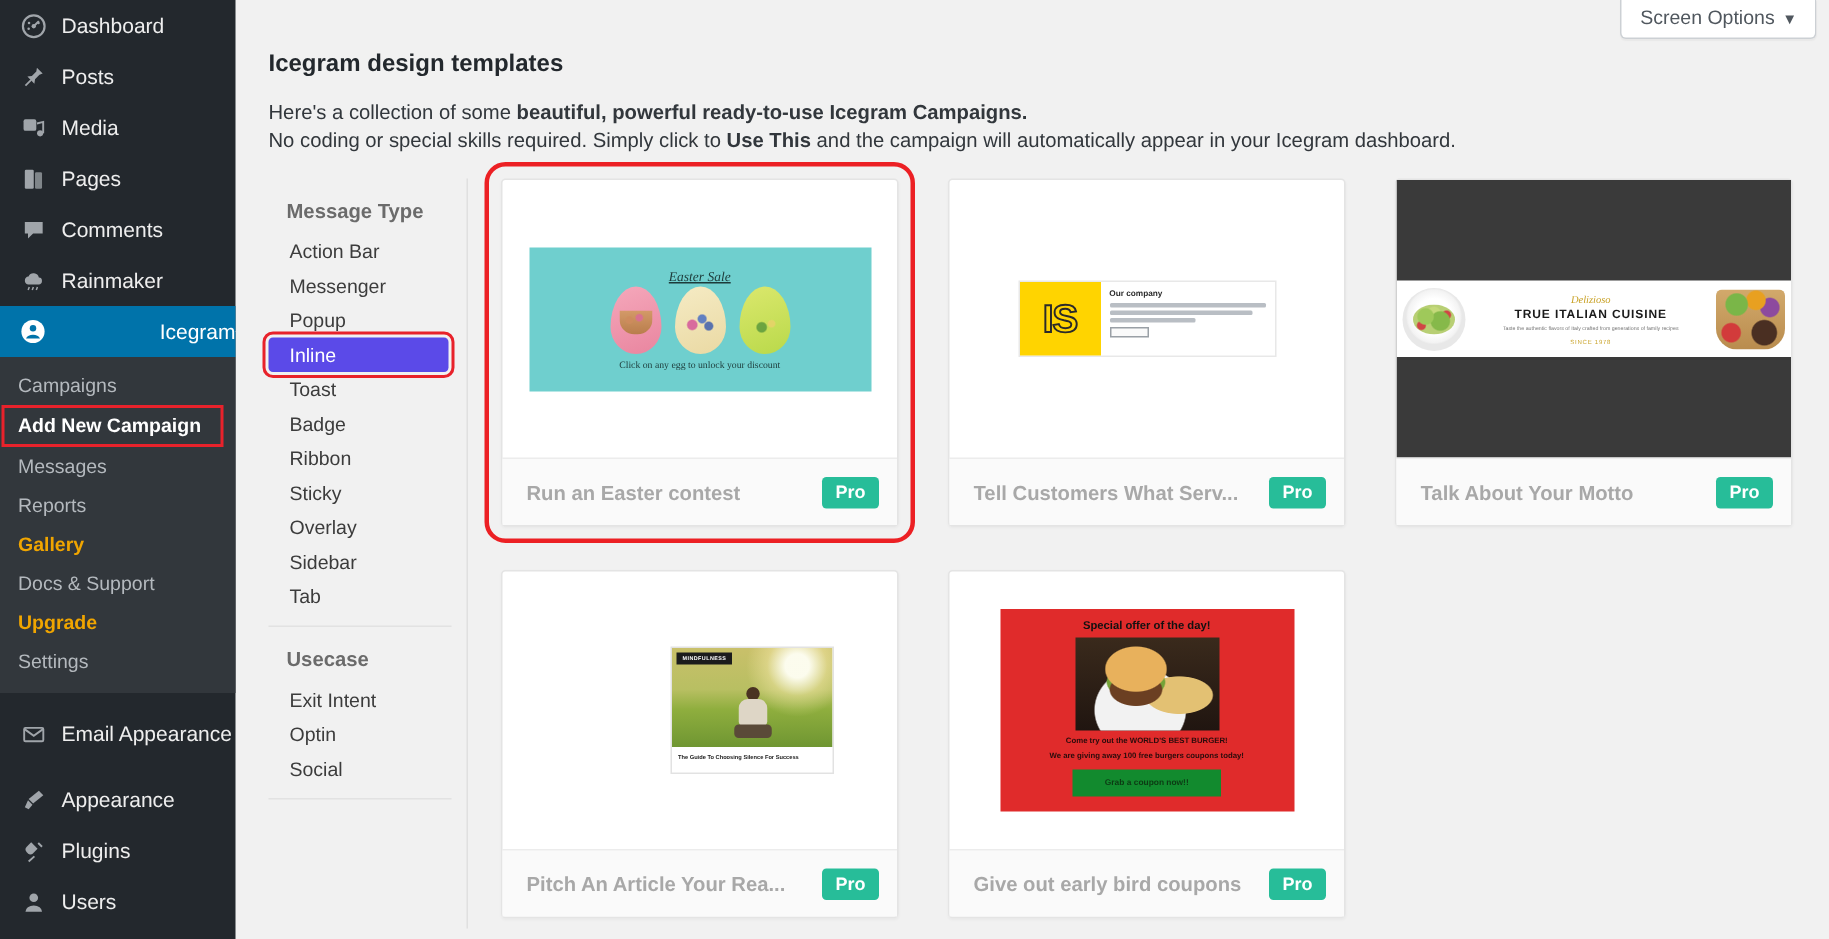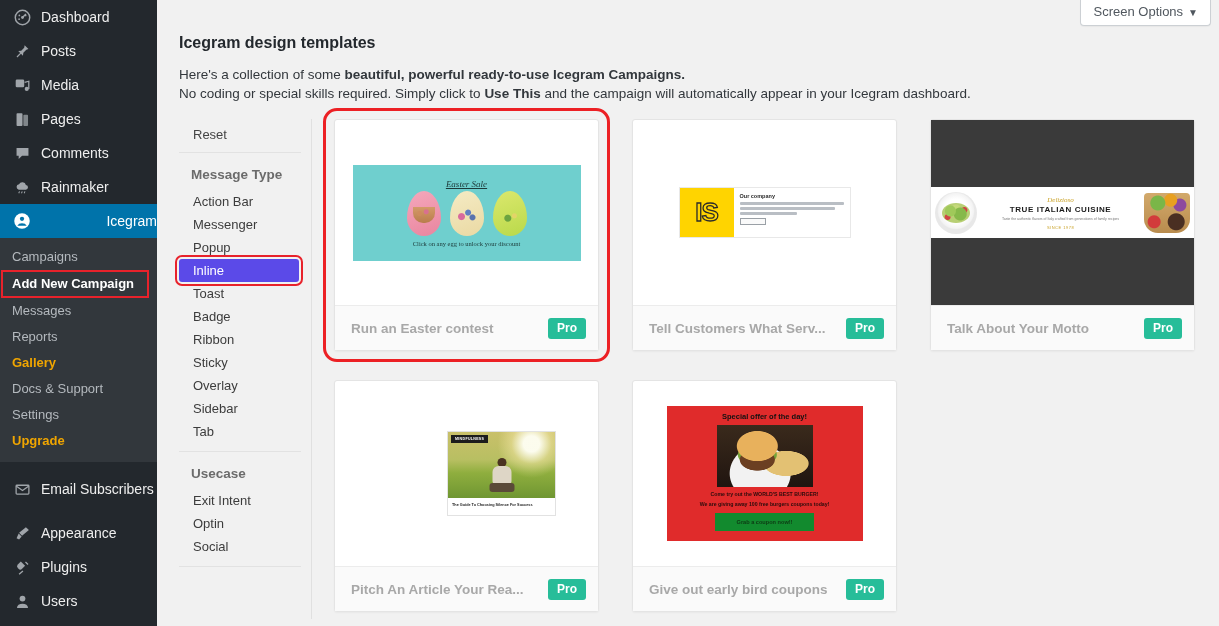--- a/index.html
+++ b/index.html
@@ -473,34 +473,34 @@
       <span class="wp-label">Icegram</span>
     </div>
 
     <div class="wp-submenu">
       <div class="wp-sub">Campaigns</div>
       <div class="wp-sub hl boxed">Add New Campaign</div>
       <div class="wp-sub">Messages</div>
       <div class="wp-sub">Reports</div>
       <div class="wp-sub gold">Gallery</div>
       <div class="wp-sub">Docs &amp; Support</div>
+      <div class="wp-sub gold">Upgrade</div>
       <div class="wp-sub">Settings</div>
-      <div class="wp-sub gold">Upgrade</div>
     </div>
 
     <div class="wp-gap"></div>
 
     <div class="wp-item">
       <span class="wp-ico">
         <svg width="17" height="17" viewBox="0 0 20 20" fill="none" stroke="currentColor" stroke-width="1.5">
             <rect x="2.5" y="5" width="15" height="10.5" rx="1"></rect>
             <path d="M2.5 5.8 L10 11.2 L17.5 5.8"></path>
           </svg>
       </span>
-      <span class="wp-label">Email Subscribers</span>
+      <span class="wp-label">Email Appearance</span>
     </div>
 
     <div class="wp-gap"></div>
 
     <div class="wp-item">
       <span class="wp-ico">
         <svg width="17" height="17" viewBox="0 0 20 20" fill="currentColor">
             <path d="M14 2.5 L17.5 6 L9.5 12.5 L6 9 Z"></path>
             <path d="M5.5 10 L9 13.5 L6 17 L3 15.5 Z"></path>
           </svg>
@@ -545,21 +545,20 @@
         </div>
         <div>
           <span>No coding or special skills required. Simply click to </span><b>Use This</b><span> and the campaign will automatically appear in your Icegram dashboard.</span>
         </div>
       </div>
     </div>
 
     <div class="content-row">
 
       <div class="filters">
-        <div class="filter-reset">Reset</div>
 
         <div class="filter-group-title">Message Type</div>
         <div class="filter-opt">Action Bar</div>
         <div class="filter-opt">Messenger</div>
         <div class="filter-opt">Popup</div>
         <div class="filter-opt selected redbox">Inline</div>
         <div class="filter-opt">Toast</div>
         <div class="filter-opt">Badge</div>
         <div class="filter-opt">Ribbon</div>
         <div class="filter-opt">Sticky</div>

